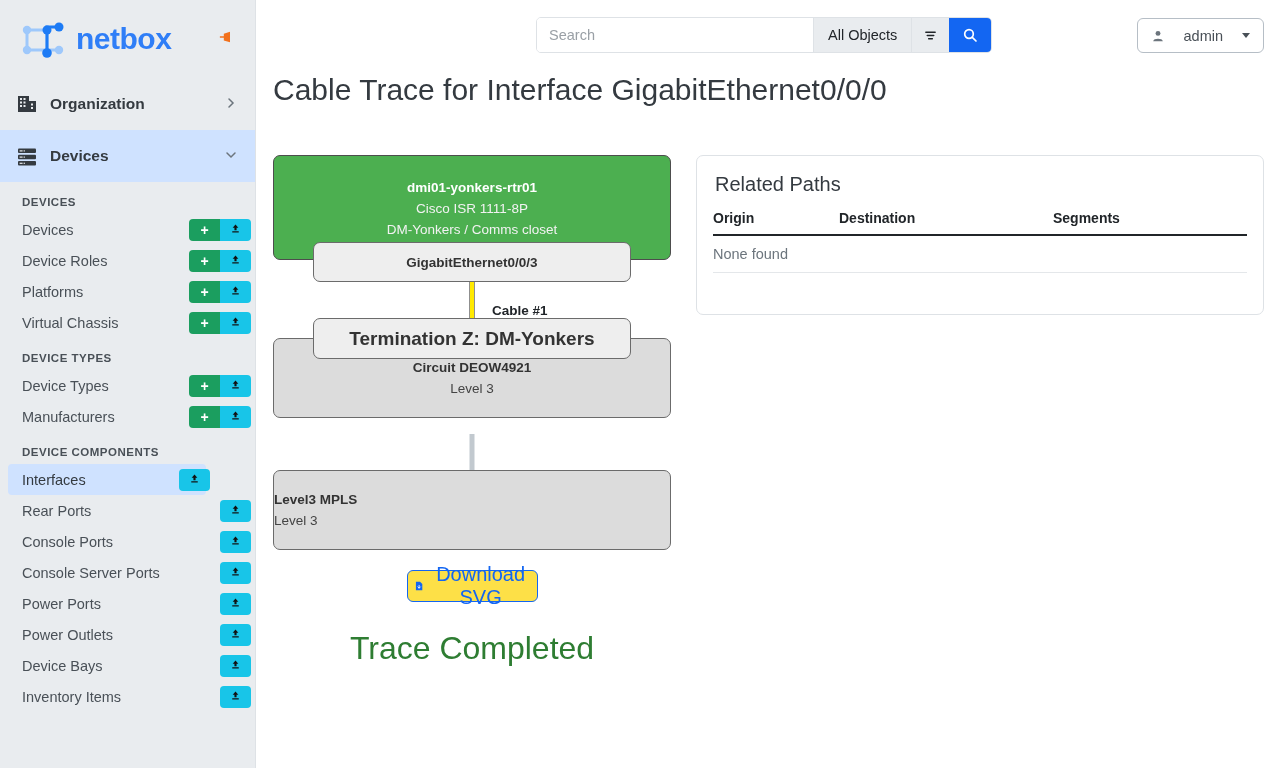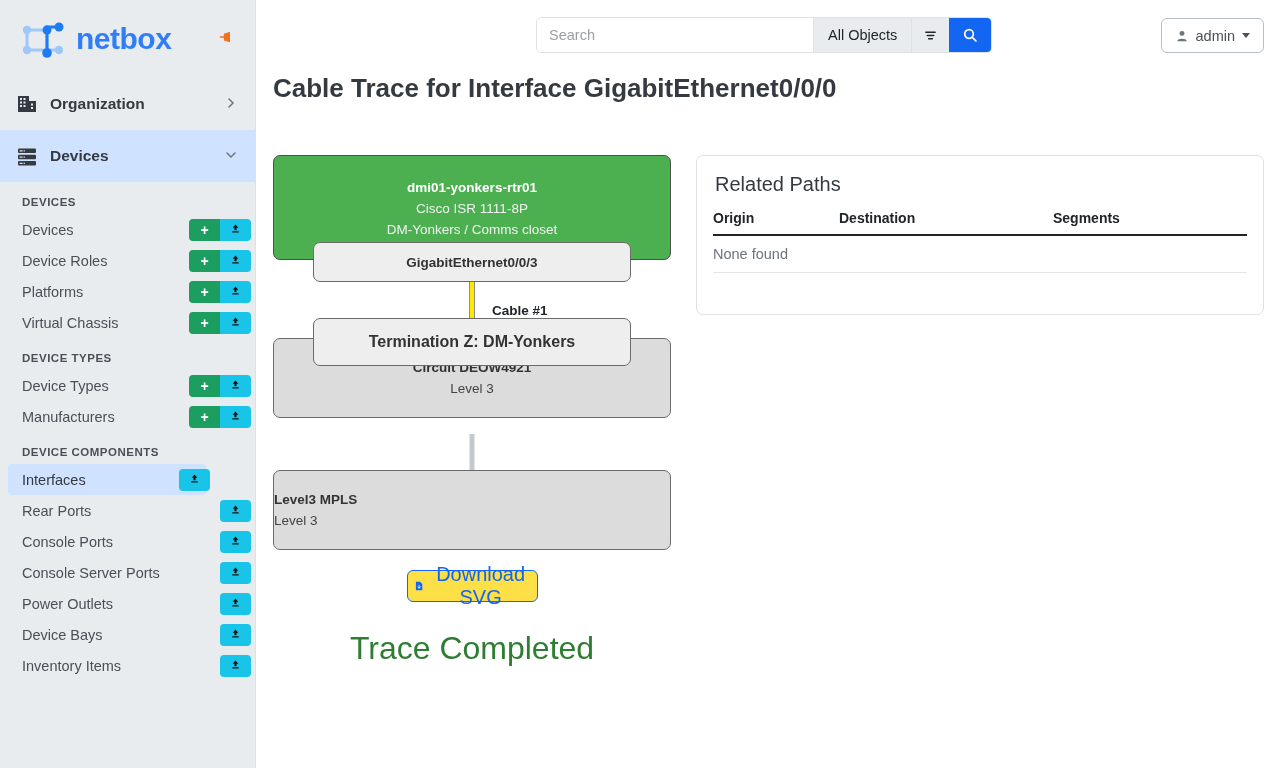--- a/index.html
+++ b/index.html
@@ -115,42 +115,42 @@
     border-left: 1px solid #dee2e6;
     cursor: pointer;
   }
   .search-btn {
     display: flex; align-items: center; justify-content: center;
     width: 42px; background: #1366f2;
     cursor: pointer;
   }
   .user-btn {
     position: absolute; right: 16px; top: 18px;
-    display: flex; align-items: center; gap: 7px;
+    display: flex; align-items: center; gap: 19px;
     height: 35px; padding: 0 13px;
     border: 1px solid #b6bec6; border-radius: 6px;
     background: #fff; cursor: pointer;
     font-size: 14.5px; color: #495057; text-align: center;
   }
   .caret-d {
     width: 0; height: 0;
     border-left: 4.5px solid transparent;
     border-right: 4.5px solid transparent;
     border-top: 5px solid #495057;
   }
 
   
   #main {
     position: absolute; left: 256px; top: 70px;
     width: 1024px; height: 698px;
     background: #fff;
   }
   #page-title {
     position: absolute; left: 17px; top: 3px;
-    font-size: 26px; font-weight: 700; color: #343a40;
+    font-size: 30px; font-weight: 400; color: #343a40;
     white-space: nowrap;
   }
 
   
   #trace { position: absolute; left: 17px; top: 85px; width: 398px; }
 
   .node-device {
     width: 398px; height: 105px;
     background: #4caf50;
     border: 1px solid #4d4d4d;
@@ -197,26 +197,26 @@
     background: #dcdcdc;
     border: 1px solid #6b6b6b;
     border-radius: 7px;
     display: flex; flex-direction: column;
     align-items: center; justify-content: center;
   }
   .circuit-box .c-name { font-size: 13.5px; font-weight: 700; color: #333; }
   .circuit-box .c-sub  { font-size: 13.5px; color: #444; margin-top: 6px; }
   .term-over-top {
     position: absolute; left: 40px; top: -20px;
-    width: 318px; height: 48px;
+    width: 318px; height: 41px;
     background: #eeeeee;
     border: 1px solid #6b6b6b;
     border-radius: 7px;
     display: flex; align-items: center; justify-content: center;
-    font-size: 16px; font-weight: 700; color: #333;
+    font-size: 19px; font-weight: 700; color: #333;
     z-index: 3;
   }
   .term-over-bot {
     position: absolute; left: 40px; bottom: -20px;
     width: 318px; height: 40px;
     background: #eeeeee;
     border: 1px solid #6b6b6b;
     border-radius: 7px;
     display: flex; align-items: center; justify-content: center;
     font-size: 13.5px; font-weight: 700; color: #333;
@@ -495,20 +495,31 @@
         <div class="btn-pair">
           <div class="sq-btn sq-up solo">
             <span class="glyph"><svg viewBox="0 0 16 16" width="13" height="13">
                 <path d="M8 3 L11.5 7 H9.3 V10 H6.7 V7 H4.5 Z" fill="#111"></path>
                 <rect x="4" y="11.4" width="8" height="1.5" fill="#111"></rect>
               </svg></span>
           </div>
         </div>
       </div>
       <div class="nav-item">
+        <span class="n-label">Power Ports</span>
+        <div class="btn-pair">
+          <div class="sq-btn sq-up solo">
+            <span class="glyph"><svg viewBox="0 0 16 16" width="13" height="13">
+                <path d="M8 3 L11.5 7 H9.3 V10 H6.7 V7 H4.5 Z" fill="#111"></path>
+                <rect x="4" y="11.4" width="8" height="1.5" fill="#111"></rect>
+              </svg></span>
+          </div>
+        </div>
+      </div>
+      <div class="nav-item">
         <span class="n-label">Power Outlets</span>
         <div class="btn-pair">
           <div class="sq-btn sq-up solo">
             <span class="glyph"><svg viewBox="0 0 16 16" width="13" height="13">
                 <path d="M8 3 L11.5 7 H9.3 V10 H6.7 V7 H4.5 Z" fill="#111"></path>
                 <rect x="4" y="11.4" width="8" height="1.5" fill="#111"></rect>
               </svg></span>
           </div>
         </div>
       </div>

